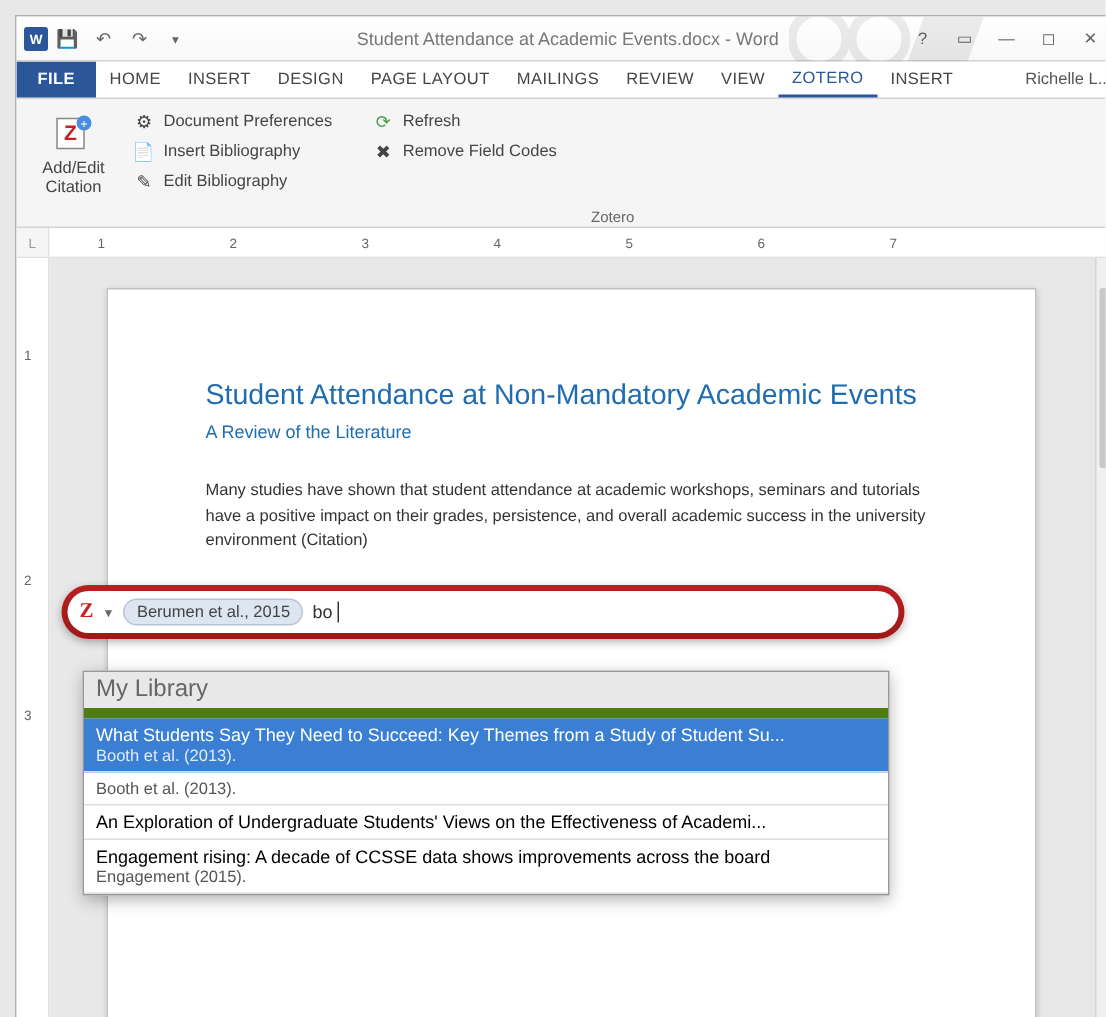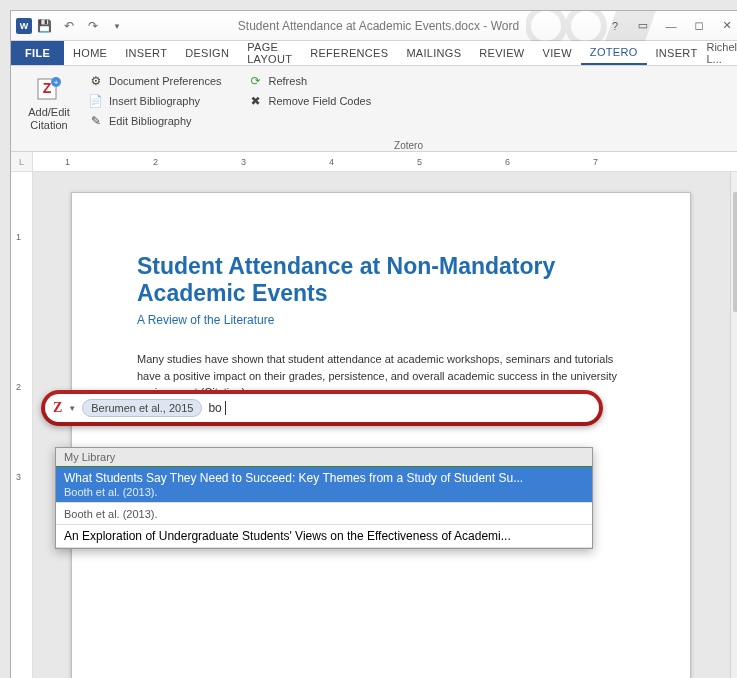--- a/index.html
+++ b/index.html
@@ -27,32 +27,32 @@
 .small-btn{display:flex;align-items:center;gap:5px;font-size:11px;color:#444;padding:1px 4px;cursor:pointer;white-space:nowrap}
 .small-btn-icon{width:16px;height:16px;display:flex;align-items:center;justify-content:center;font-size:12px}
 .ruler-area{height:20px;background:#f5f5f5;border-bottom:1px solid #e0e0e0;display:flex}
 .ruler-corner{width:22px;background:#f5f5f5;border-right:1px solid #e0e0e0;display:flex;align-items:center;justify-content:center;font-size:9px;color:#999}
 .ruler{flex:1;background:#fff;position:relative;font-size:9px;color:#666}
 .ruler-tick{position:absolute;top:4px;height:12px;display:flex;align-items:center}
 .doc-area{position:absolute;top:161px;left:0;right:0;bottom:0;background:#e8e8e8;overflow:hidden}
 .vruler{position:absolute;left:0;top:0;width:22px;bottom:0;background:#fff;border-right:1px solid #e0e0e0}
 .vruler-tick{position:absolute;left:5px;font-size:9px;color:#666}
 .page{position:absolute;left:60px;top:20px;width:620px;min-height:800px;background:#fff;box-shadow:0 1px 4px rgba(0,0,0,0.2);border:1px solid #c0c0c0;padding:60px 65px}
-.doc-title{font-size:23px;color:#1f6cb0;font-weight:700;margin-bottom:6px}
+.doc-title{font-size:19px;color:#1f6cb0;font-weight:400;margin-bottom:6px}
 .doc-subtitle{font-size:12px;color:#1f6cb0;margin-bottom:24px}
 .doc-para{font-size:11px;color:#333;line-height:1.5}
 .citation-bar{position:absolute;left:30px;top:218px;width:562px;height:36px;background:linear-gradient(#b82020,#9e1818);border-radius:18px;padding:4px;display:flex;align-items:center;box-shadow:0 2px 6px rgba(0,0,0,0.3)}
 .citation-inner{background:#fff;border-radius:14px;height:28px;flex:1;display:flex;align-items:center;padding:0 8px;gap:6px}
 .z-icon{color:#cc2020;font-weight:bold;font-size:14px;font-family:Georgia,serif}
 .dropdown-arrow{color:#666;font-size:8px}
 .citation-chip{background:#dde5f0;border:1px solid #b8c4d8;border-radius:9px;padding:2px 8px;font-size:11px;color:#444}
 .cursor-blink{border-right:1px solid #333;animation:blink 1s infinite}
 @keyframes blink{50%{border-color:transparent}}
 .results-popup{position:absolute;left:44px;top:275px;width:538px;background:#fff;border:1px solid #999;box-shadow:0 3px 10px rgba(0,0,0,0.3)}
-.results-header{background:#e8e8e8;padding:3px 8px;font-size:11px;color:#666;border-bottom:1px solid #4d7c0f}
+.results-header{background:#e8e8e8;padding:3px 8px;font-size:16px;color:#666;border-bottom:7px solid #4d7c0f}
 .result-item{padding:4px 8px;border-bottom:1px solid #ddd;cursor:pointer}
 .result-item.selected{background:#3a7fd4;color:#fff}
 .result-title{font-size:12px;font-weight:normal;white-space:nowrap;overflow:hidden;text-overflow:ellipsis}
 .result-meta{font-size:11px;color:#555;margin-top:1px}
 .result-item.selected .result-meta{color:#e0ecf8}
 .result-journal{font-style:italic}
 .scrollbar-v{position:absolute;right:0;top:161px;bottom:0;width:16px;background:#f0f0f0;border-left:1px solid #d4d4d4}
 .scroll-thumb{position:absolute;left:2px;right:2px;top:20px;height:120px;background:#c8c8c8;border-radius:2px}
 .titlebar-decoration{position:absolute;right:90px;top:0;height:30px;width:130px;opacity:0.08;pointer-events:none}
 </style>
@@ -84,21 +84,20 @@
     </div>
   </div>
 
   <div class="tabs-row">
     <div class="tab file">FILE</div>
     <div id="tabs-container" style="display:flex">
         <div class="tab">HOME</div>
         <div class="tab">INSERT</div>
         <div class="tab">DESIGN</div>
         <div class="tab">PAGE LAYOUT</div>
-        <div class="tab">REFERENCES</div>
         <div class="tab">MAILINGS</div>
         <div class="tab">REVIEW</div>
         <div class="tab">VIEW</div>
         <div class="tab active">ZOTERO</div>
         <div class="tab">INSERT</div>
       </div>
     <div class="user-area">
       <span>Richelle L...</span>
 
     </div>
@@ -189,20 +188,24 @@
           <div class="result-item selected">
             <div class="result-title">What Students Say They Need to Succeed: Key Themes from a Study of Student Su...</div>
             <div class="result-meta">Booth et al. (2013).</div>
           </div>
           <div class="result-item">
             <div class="result-meta">Booth et al. (2013).</div>
           </div>
           <div class="result-item">
             <div class="result-title">An Exploration of Undergraduate Students' Views on the Effectiveness of Academi...</div>
           </div>
+          <div class="result-item">
+            <div class="result-title">Engagement rising: A decade of CCSSE data shows improvements across the board</div>
+            <div class="result-meta">Engagement (2015).</div>
+          </div>
         </div>
     </div>
   </div>
 
   <div class="scrollbar-v">
     <div class="scroll-thumb"></div>
   </div>
 
 </div>
 

